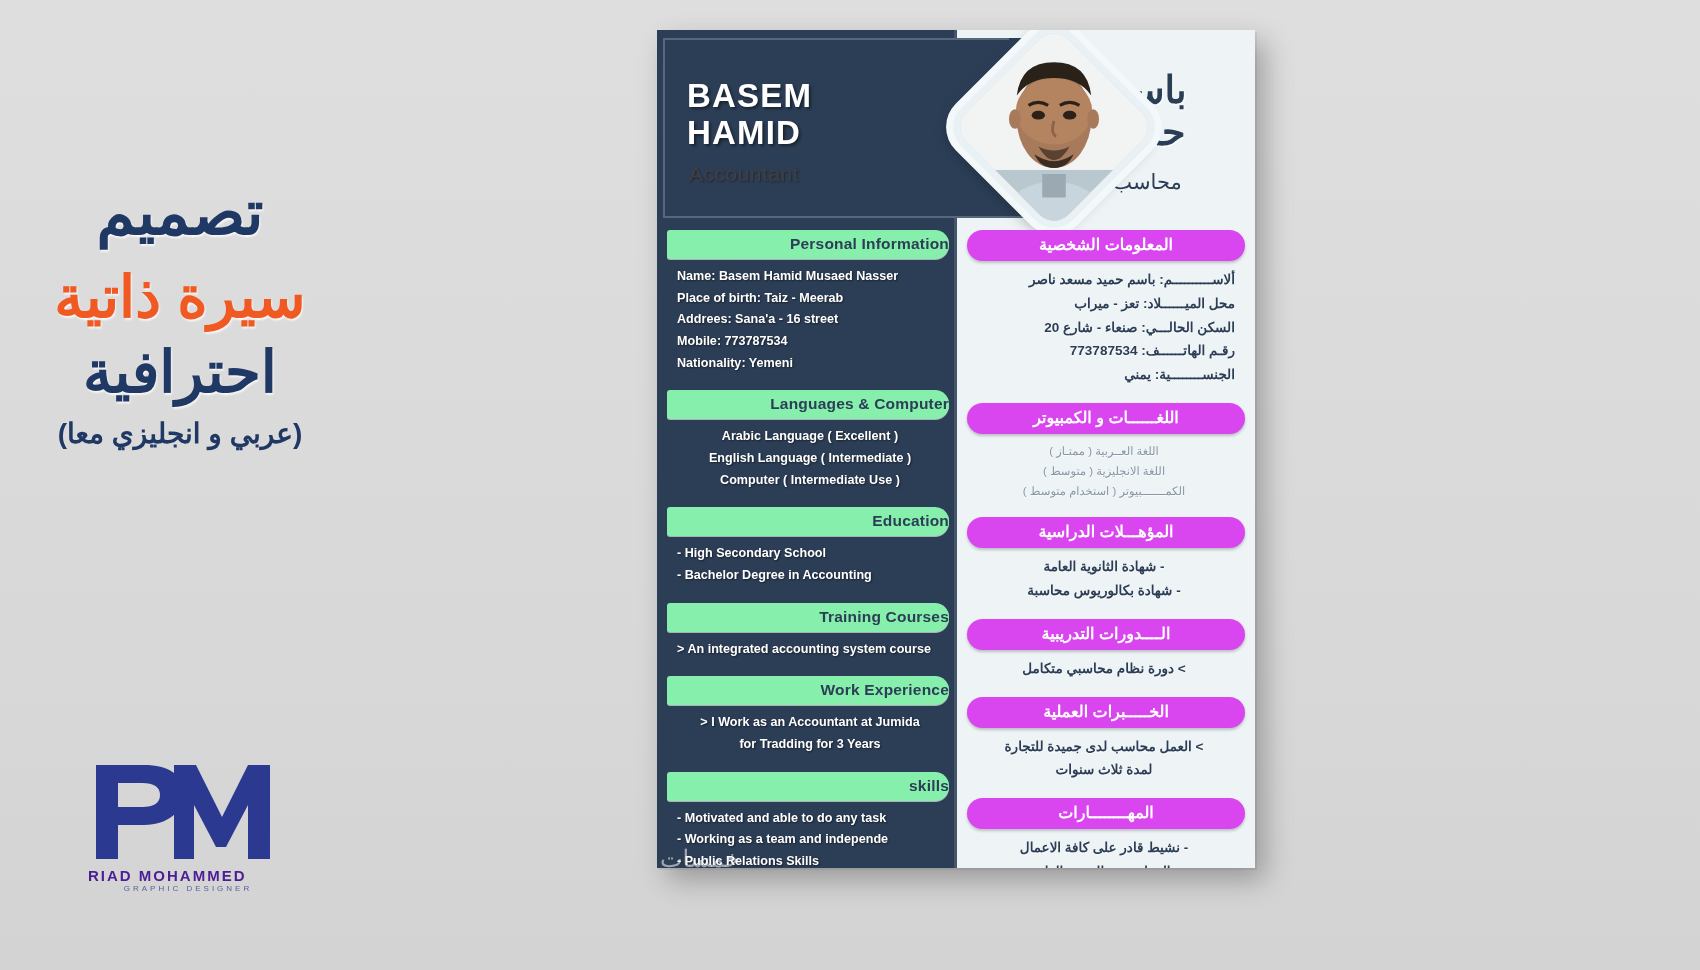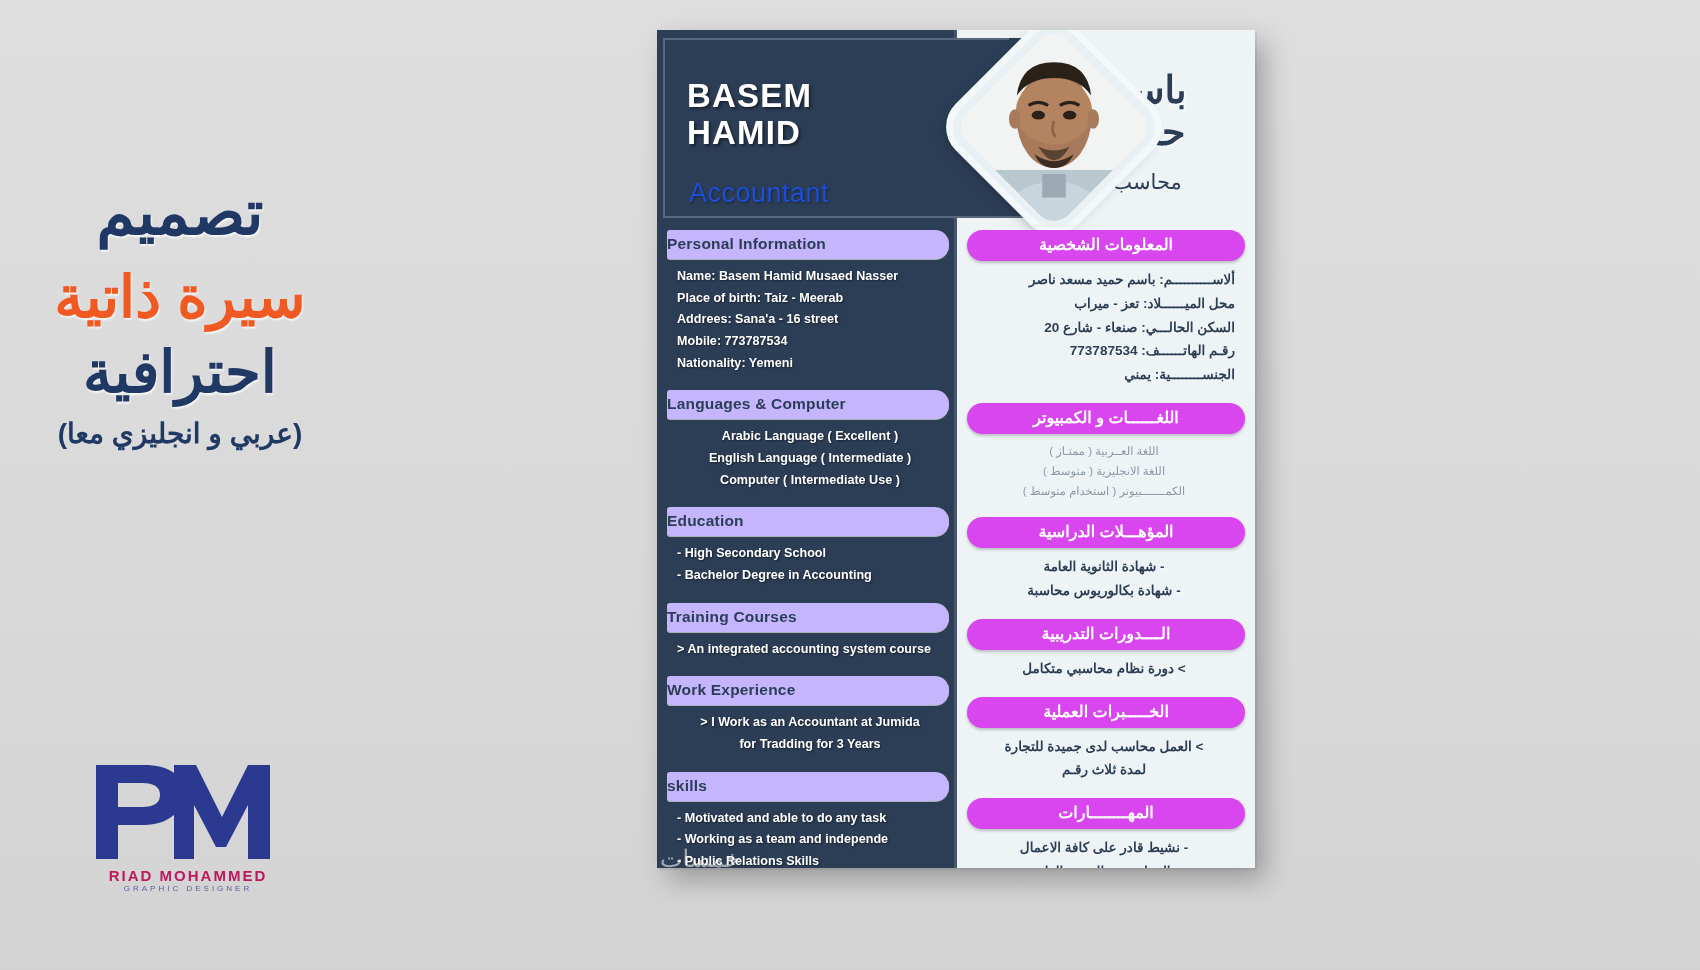--- a/index.html
+++ b/index.html
@@ -15,58 +15,58 @@
   .promo{position:absolute;left:0;top:180px;width:360px;text-align:center;direction:rtl;}
   .promo-line{font-weight:bold;letter-spacing:-1px;line-height:1.05;}
   .promo-1{font-size:62px;color:#1f3864;text-shadow:1px 2px 2px rgba(255,255,255,.75);}
   .promo-2{font-size:58px;color:#f05a22;margin-top:22px;text-shadow:1px 2px 2px rgba(255,255,255,.75);}
   .promo-3{font-size:58px;color:#1f3864;margin-top:14px;text-shadow:1px 2px 2px rgba(255,255,255,.75);}
   .promo-4{font-size:28px;color:#1f3864;font-weight:bold;margin-top:14px;}
 
   
   .logo{position:absolute;left:88px;top:755px;width:200px;height:150px;}
   .logo svg{display:block;}
-  .logo-name{font-size:15px;letter-spacing:2px;color:#be185d;font-weight:bold;text-align:center;margin-top:2px;}
+  .logo-name{font-size:15px;letter-spacing:2px;color:#4c1d95;font-weight:bold;margin-top:2px;}
   .logo-sub{font-size:8px;letter-spacing:3px;color:#5a5f9b;text-align:center;}
 
   
   .sheet{
     position:absolute;left:657px;top:30px;width:598px;height:838px;
     background:#eef4f6;
     box-shadow:10px 12px 26px rgba(0,0,0,.28), 2px 2px 0 rgba(0,0,0,.06);
     overflow:hidden;
   }
   
   .dark-col{position:absolute;left:0;top:0;width:300px;height:838px;background:#2c3e56;}
   .dark-col:after{content:"";position:absolute;right:0;top:0;width:3px;height:100%;background:rgba(255,255,255,.12);}
   
   .hdr{position:absolute;left:0;top:0;width:100%;height:196px;}
   .hdr-dark{position:absolute;left:6px;top:8px;width:420px;height:180px;background:#2c3e56;border:2px solid rgba(255,255,255,.22);box-sizing:border-box;}
   .hdr-notch{position:absolute;left:352px;top:8px;width:78px;height:78px;background:#2c3e56;transform:skewX(0deg);clip-path:polygon(0 0,100% 0,0 100%);}
   .hdr-name{position:absolute;left:30px;top:48px;color:#fff;font-weight:bold;font-size:33px;line-height:1.12;letter-spacing:1.2px;text-shadow:2px 2px 3px rgba(0,0,0,.45);}
-  .hdr-role{position:absolute;left:32px;top:148px;color:#1d4ed8;font-size:27px;letter-spacing:.5px;text-shadow:1px 1px 2px rgba(0,0,0,.4);}
+  .hdr-role{position:absolute;left:32px;top:132px;color:#404040;font-size:21px;letter-spacing:.5px;text-shadow:1px 1px 2px rgba(0,0,0,.4);}
 
   .hdr-ar{position:absolute;right:18px;top:40px;width:180px;text-align:center;direction:rtl;}
   .hdr-ar-name{color:#2c3e56;font-weight:bold;font-size:38px;line-height:1.1;text-shadow:1px 1px 2px rgba(255,255,255,.9);}
   .hdr-ar-role{color:#2c3e56;font-size:21px;margin-top:16px;}
 
   
   .photo-wrap{position:absolute;left:318px;top:18px;width:158px;height:158px;}
   .diamond{position:absolute;inset:0;transform:rotate(45deg);border-radius:26px;background:#e9f1f4;
            box-shadow:0 0 0 7px #f3f8fa, 0 6px 14px rgba(0,0,0,.35);overflow:hidden;}
   .diamond-inner{position:absolute;inset:7px;border-radius:20px;overflow:hidden;background:#cfd8db;}
   .photo{position:absolute;left:-18%;top:-18%;width:136%;height:136%;transform:rotate(-45deg);}
 
   
   .en-col{position:absolute;left:10px;top:200px;width:282px;}
   .ar-col{position:absolute;left:310px;top:200px;width:278px;}
 
   .bar-en{
-    background:#c4b5fd;color:#2c3e56;font-weight:bold;font-size:15.5px;
-    text-align:left;padding:5px 0 6px;border-radius:3px;margin:0 0 0 0;
+    background:#86efac;color:#2c3e56;font-weight:bold;font-size:15.5px;
+    text-align:right;padding:5px 0 6px;border-radius:3px;margin:0 0 0 0;
     box-shadow:0 1px 0 rgba(255,255,255,.6);letter-spacing:.2px;
     position:relative;
   }
   .bar-en.round-r{border-top-right-radius:14px;border-bottom-right-radius:14px;}
   .body-en{color:#ffffff;font-size:12.6px;line-height:1.72;padding:7px 6px 9px 10px;}
   .body-en .ln{text-shadow:1px 1px 2px rgba(0,0,0,.5);font-weight:bold;}
   .body-en.center .ln{text-align:center;}
   .grp{margin-bottom:7px;}
 
   .bar-ar{
@@ -226,21 +226,21 @@
       <div class="grp">
         <div class="bar-ar">الــــدورات التدريبية</div>
         <div class="body-ar">
           <div class="ln">&gt; دورة نظام محاسبي متكامل</div>
         </div>
       </div>
       <div class="grp">
         <div class="bar-ar">الخـــــبرات العملية</div>
         <div class="body-ar">
           <div class="ln">&gt; العمل محاسب لدى جميدة للتجارة</div>
-          <div class="ln">لمدة ثلاث رقـم</div>
+          <div class="ln">لمدة ثلاث سنوات</div>
         </div>
       </div>
       <div class="grp">
         <div class="bar-ar">المهــــــــارات</div>
         <div class="body-ar">
           <div class="ln">- نشيط قادر على كافة الاعمال</div>
           <div class="ln">- العمل بروح الفريق الواحد</div>
         </div>
       </div>
     </div>

